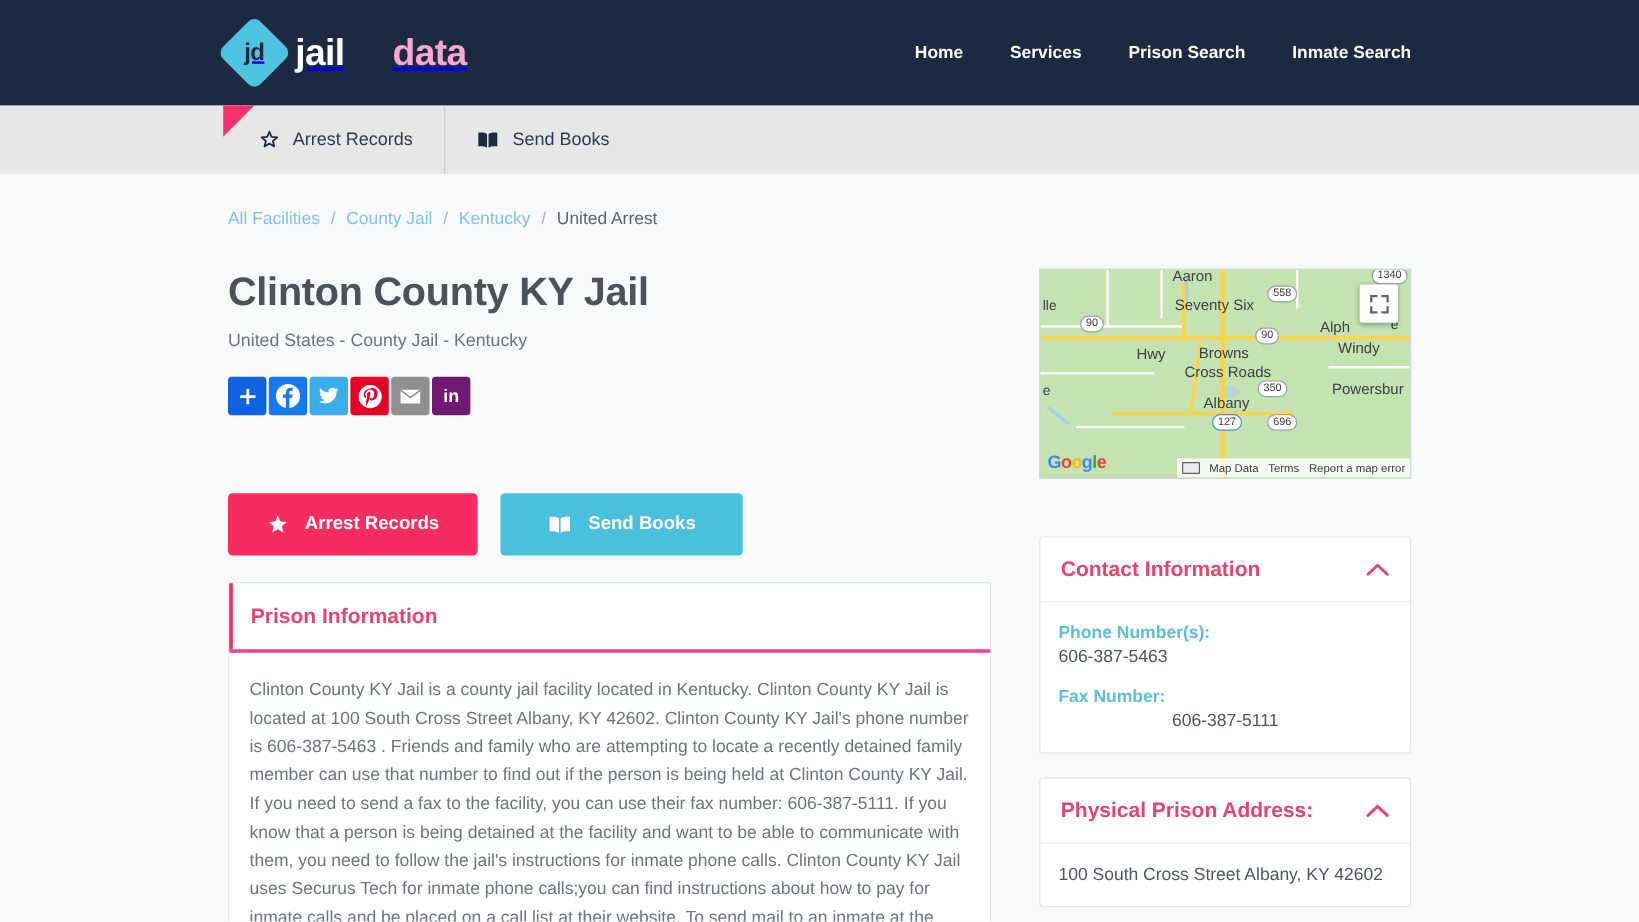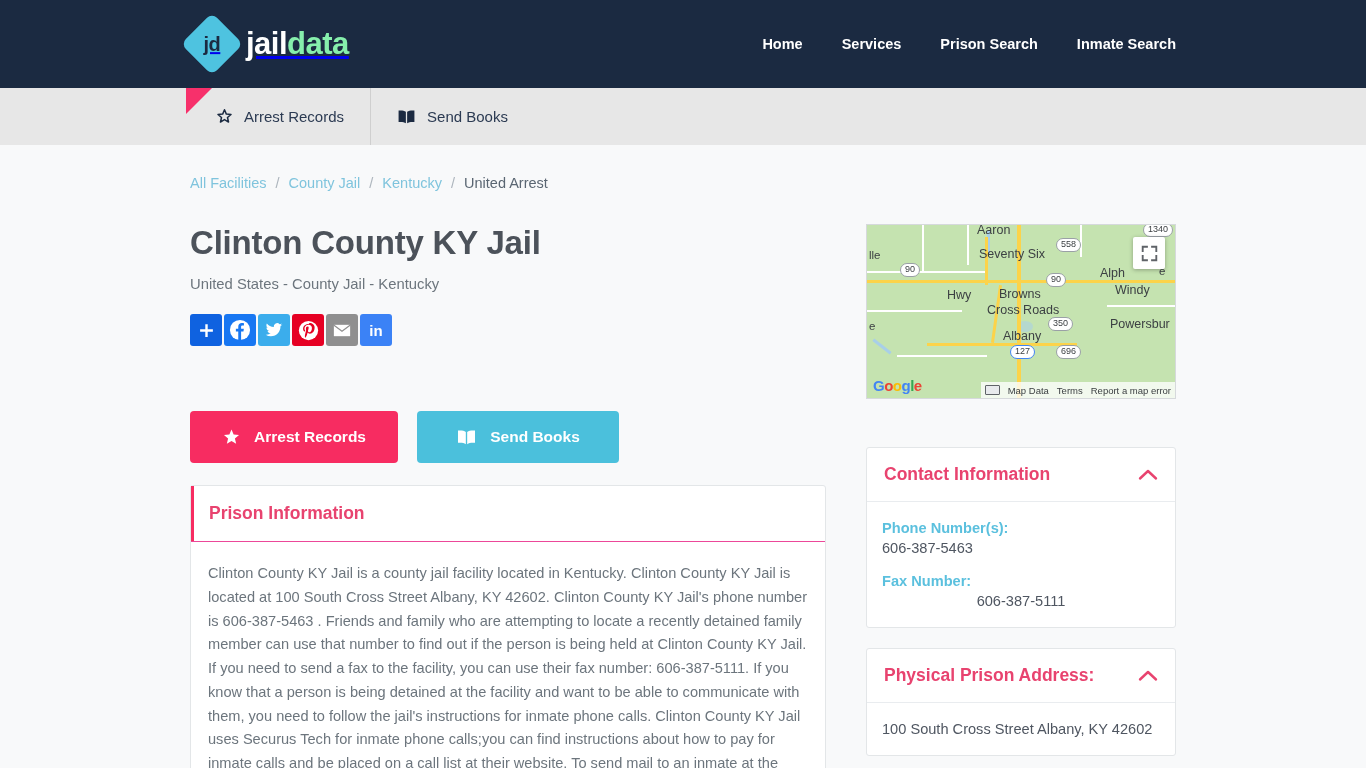--- a/index.html
+++ b/index.html
@@ -29,21 +29,21 @@
   }
   .brand-mark span {
     transform: rotate(-45deg);
     color: #1b2a41;
     font-size: 20px;
     font-weight: bold;
     letter-spacing: -0.5px;
   }
   .brand-text { font-size: 31px; font-weight: bold; letter-spacing: -0.5px; }
   .brand-text .w { color: #ffffff; }
-  .brand-text .b { color: #86efac; }
+  .brand-text .b { color: #f9a8d4; padding-left: 40px; }
 
   .mainnav { display: flex; align-items: flex-start; gap: 39px; }
   .mainnav a {
     color: #ffffff;
     font-size: 14.5px;
     font-weight: bold;
     text-decoration: none;
     white-space: nowrap;
   }
 
@@ -113,21 +113,21 @@
     color: #fff;
     text-decoration: none;
     font-size: 17px;
     font-weight: bold;
   }
   .s-addthis { background: #0f62e0; }
   .s-facebook { background: #1877f2; }
   .s-twitter { background: #3badec; }
   .s-pinterest { background: #e60023; }
   .s-email { background: #8f8f8f; }
-  .s-linkedin { background: #3b82f6; }
+  .s-linkedin { background: #701a75; }
 
   .cta { margin-top: 65px; display: flex; gap: 19px; }
   .btn {
     height: 52px;
     border: none;
     border-radius: 4px;
     color: #fff;
     font-size: 15.5px;
     font-weight: bold;
     font-family: "Liberation Sans", sans-serif;
@@ -141,21 +141,21 @@
   .btn-books  { width: 202px; background: #4bc0dc; }
 
   .card {
     background: #fff;
     border: 1px solid #e3e6e8;
     border-radius: 3px;
     margin-top: 22px;
   }
   .card-head {
     padding: 17px 18px;
-    border-bottom: 1px solid #ec4899;
+    border-bottom: 3px solid #ec4899;
     display: flex;
     align-items: flex-start;
     justify-content: space-between;
     position: relative;
   }
   .card-head.accent::before {
     content: "";
     position: absolute;
     left: 0; top: 0; bottom: 0;
     width: 3px;

